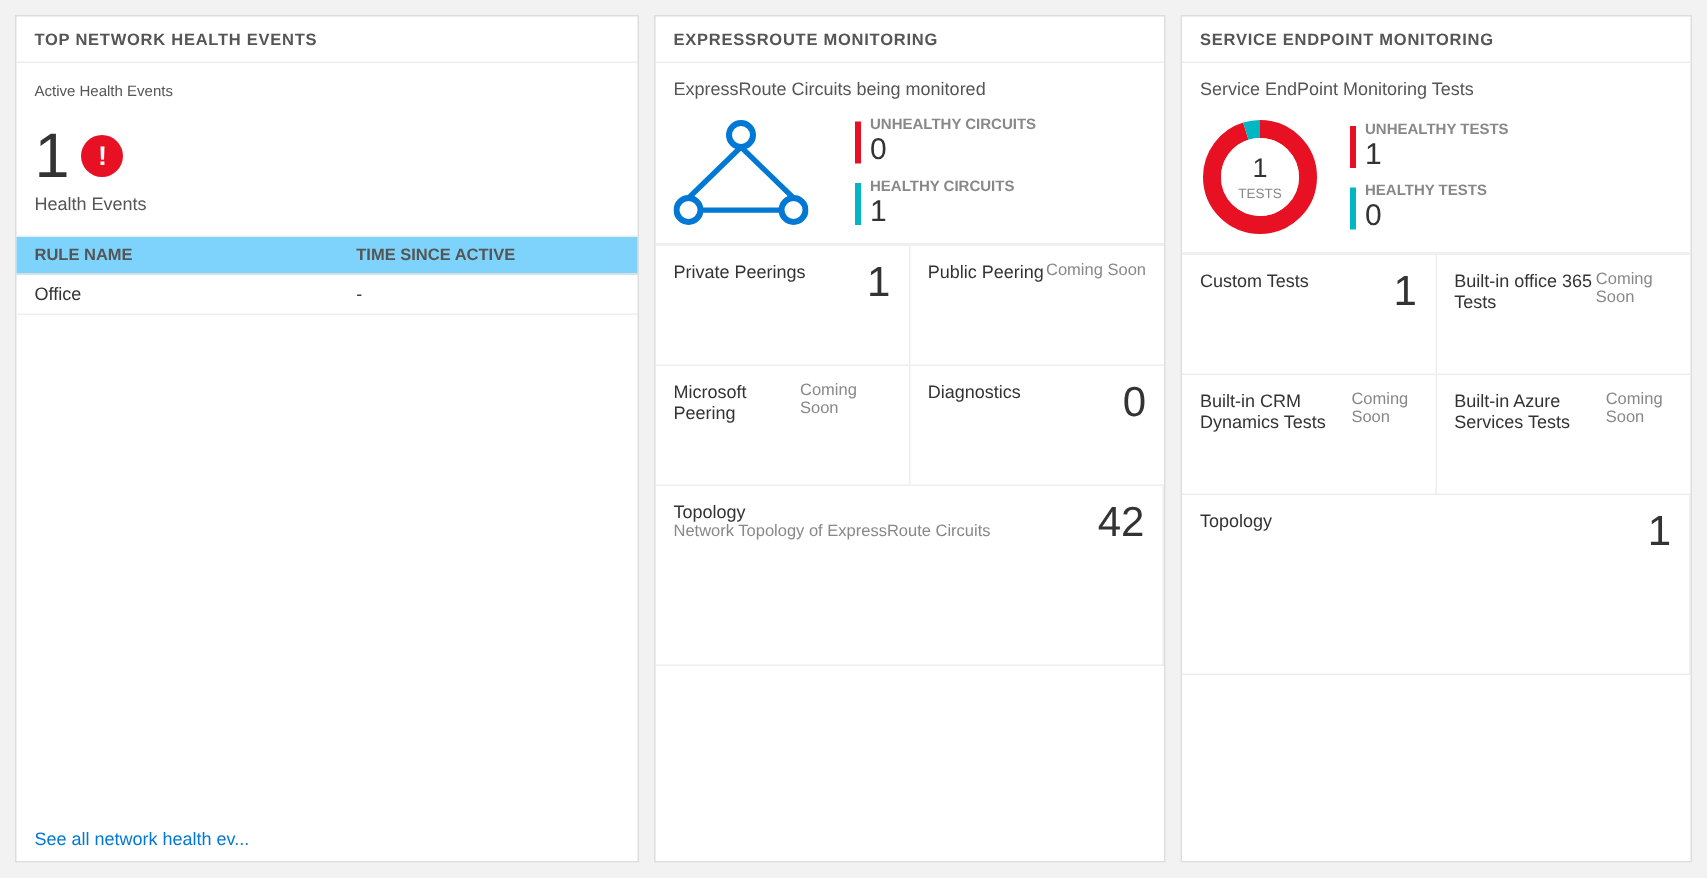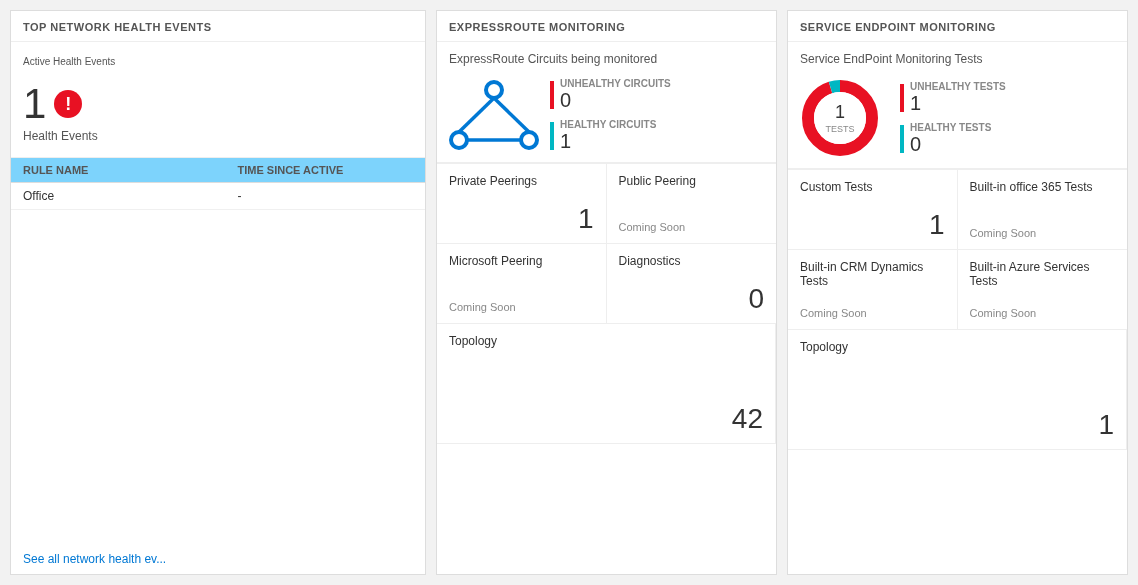--- a/index.html
+++ b/index.html
@@ -119,21 +119,21 @@
       border-bottom: 1px solid #eee;
     }
     .expressroute-top-label {
       font-size: 12px;
       color: #555;
       margin-bottom: 12px;
     }
     .expressroute-top-content {
       display: flex;
       align-items: center;
-      gap: 11px;
+      gap: 31px;
     }
     
     .triangle-icon {
       width: 90px;
       height: 70px;
     }
     .legend-group {
       display: flex;
       flex-direction: column;
       gap: 8px;
@@ -169,21 +169,21 @@
       display: grid;
       grid-template-columns: 1fr 1fr;
       border-top: 1px solid #eee;
     }
     .tile {
       padding: 10px 12px;
       border-right: 1px solid #eee;
       border-bottom: 1px solid #eee;
       min-height: 80px;
       display: flex;
-      flex-direction: column;
+      flex-direction: row;
       justify-content: space-between;
     }
     .tile:nth-child(2n) { border-right: none; }
     .tile-title {
       font-size: 12px;
       color: #333;
       font-weight: 400;
     }
     .tile-subtitle {
       font-size: 11px;
@@ -325,20 +325,21 @@
       </div>
 
       <div class="tile">
         <div class="tile-title">Diagnostics</div>
         <div class="tile-count">0</div>
       </div>
 
       <div class="tile tile-topology">
         <div>
           <div class="tile-title">Topology</div>
+          <div class="tile-subtitle">Network Topology of ExpressRoute Circuits</div>
         </div>
         <div class="tile-count">42</div>
       </div>
     </div>
   </div>
 
   <div class="panel panel-right">
     <div class="panel-header">SERVICE ENDPOINT MONITORING</div>
 
     <div class="service-top">

